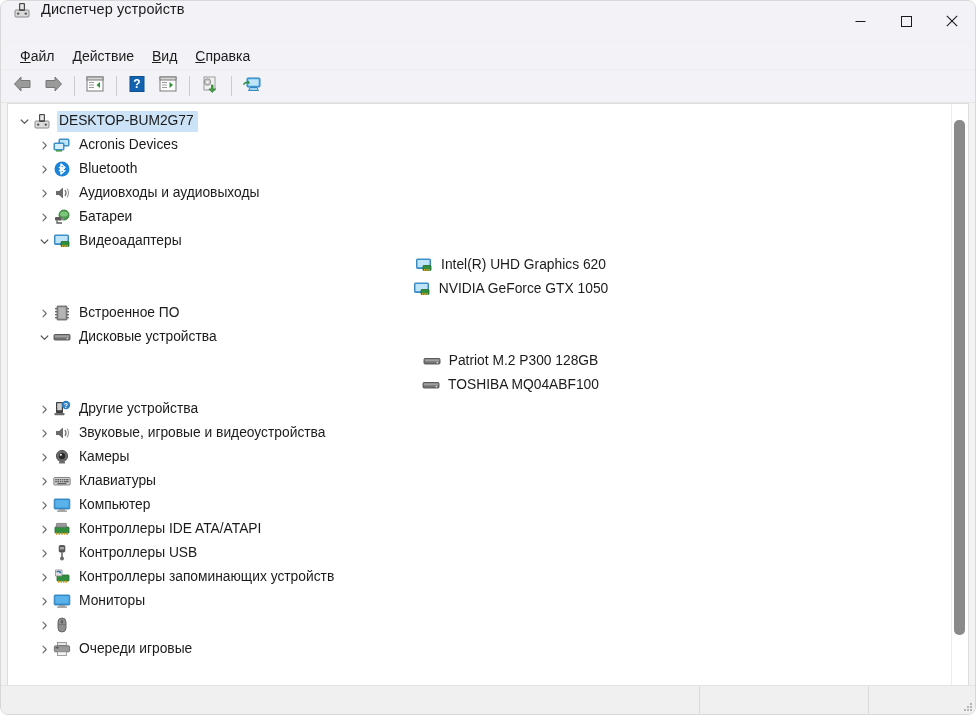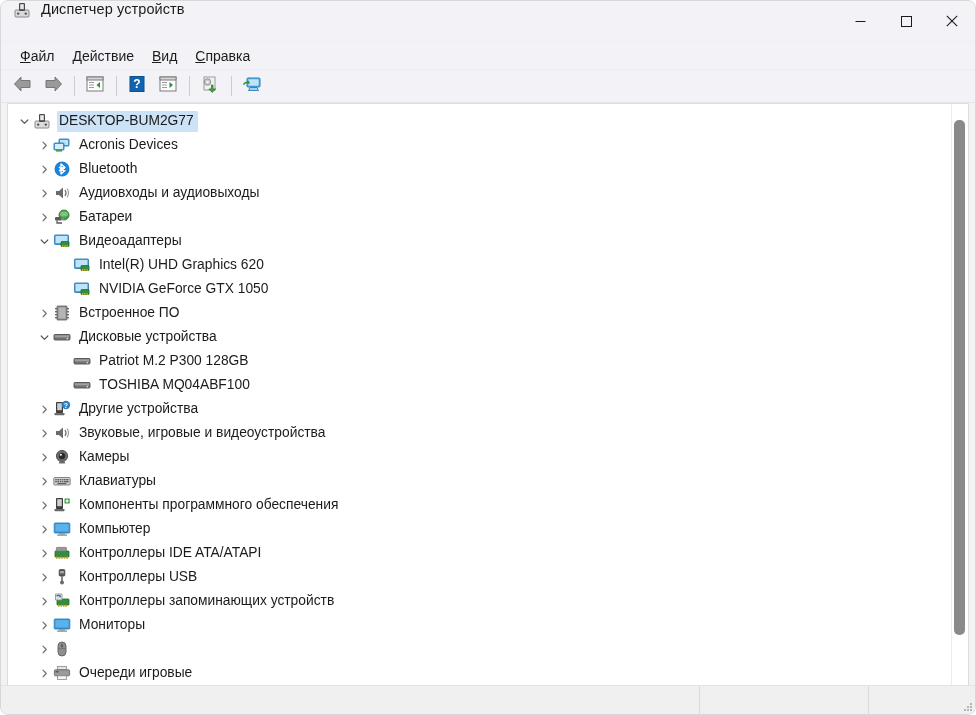--- a/index.html
+++ b/index.html
@@ -155,21 +155,21 @@
     font-size: 13.8px;
     color: #1b1b1b;
     padding: 1px 4px 2px 2px;
     line-height: 18px;
     border-radius: 1px;
   }
 
   
   .lvl0 { padding-left: 8px; }
   .lvl1 { padding-left: 28px; }
-  .lvl2 { padding-left: 48px; }
+  .lvl2 { padding-left: 48px; justify-content: center; }
 
   
   .vscroll {
     position: absolute;
     top: 0; right: 0;
     width: 16px; bottom: 0;
     background: #ffffff;
     border-left: 1px solid #ededed;
   }
   .vthumb {
@@ -605,38 +605,20 @@
               <rect x="6.6" y="9" width="1.6" height="1.4"></rect>
                 <rect x="8.8" y="9" width="1.6" height="1.4"></rect>
               <rect x="11" y="9" width="4.6" height="1.4"></rect>
               <rect x="4.4" y="11" width="9" height="1.2"></rect>
             </g>
           </svg>
         </span>
         <span class="label-box">Клавиатуры</span>
       </div>
 
-      <div class="row lvl1">
-        <span class="twisty">
-          <svg width="9" height="9" viewBox="0 0 9 9">
-              <path d="M3 1.2 L6.3 4.5 L3 7.8" fill="none" stroke="#6f6f6f" stroke-width="1.2" stroke-linecap="round" stroke-linejoin="round"></path>
-            </svg>
-        </span>
-        <span class="icon">
-          <svg width="18" height="18" viewBox="0 0 18 18">
-            <rect x="3" y="2" width="7" height="11" rx="0.8" fill="#3e3e3e"></rect>
-            <rect x="4.2" y="3.2" width="4.6" height="7" fill="#cfcfcf"></rect>
-            <rect x="1.5" y="13" width="10" height="2.2" rx="0.6" fill="#6a6a6a"></rect>
-            <rect x="11.5" y="2.4" width="5.2" height="5.2" rx="0.6" fill="#3f9b42"></rect>
-            <rect x="13.5" y="3.4" width="1.2" height="3.2" fill="#ffffff"></rect>
-            <rect x="12.5" y="4.4" width="3.2" height="1.2" fill="#ffffff"></rect>
-          </svg>
-        </span>
-        <span class="label-box">Компоненты программного обеспечения</span>
-      </div>
 
       <div class="row lvl1">
         <span class="twisty">
           <svg width="9" height="9" viewBox="0 0 9 9">
               <path d="M3 1.2 L6.3 4.5 L3 7.8" fill="none" stroke="#6f6f6f" stroke-width="1.2" stroke-linecap="round" stroke-linejoin="round"></path>
             </svg>
         </span>
         <span class="icon">
           <svg width="18" height="18" viewBox="0 0 18 18">
             <rect x="1.2" y="3" width="15.6" height="10" rx="1" fill="#3d93d6" stroke="#2b7fb8" stroke-width="0.9"></rect>

